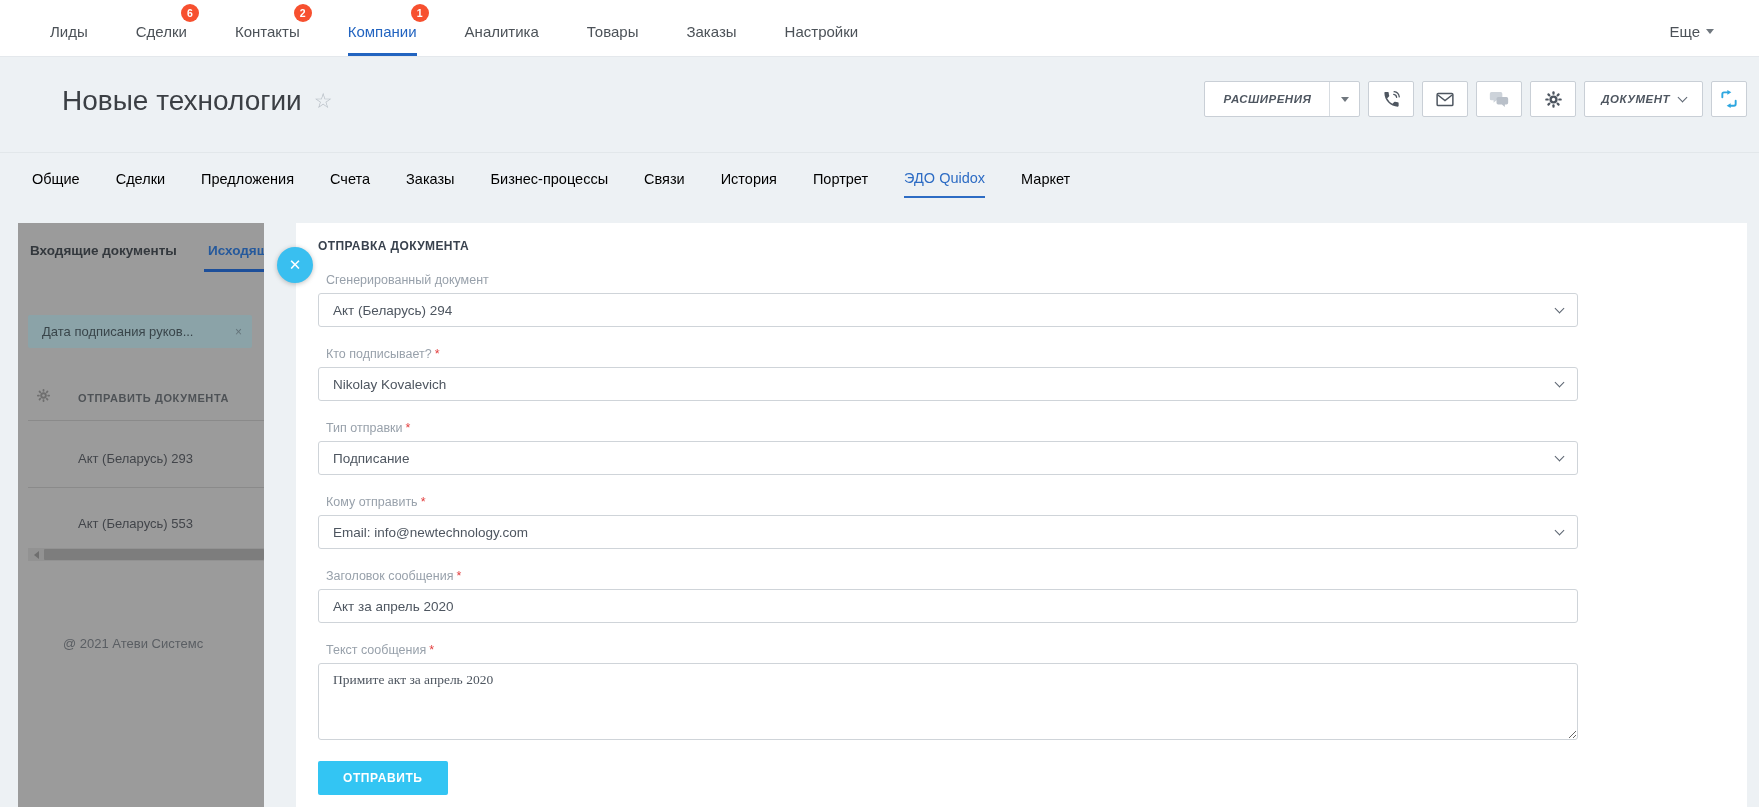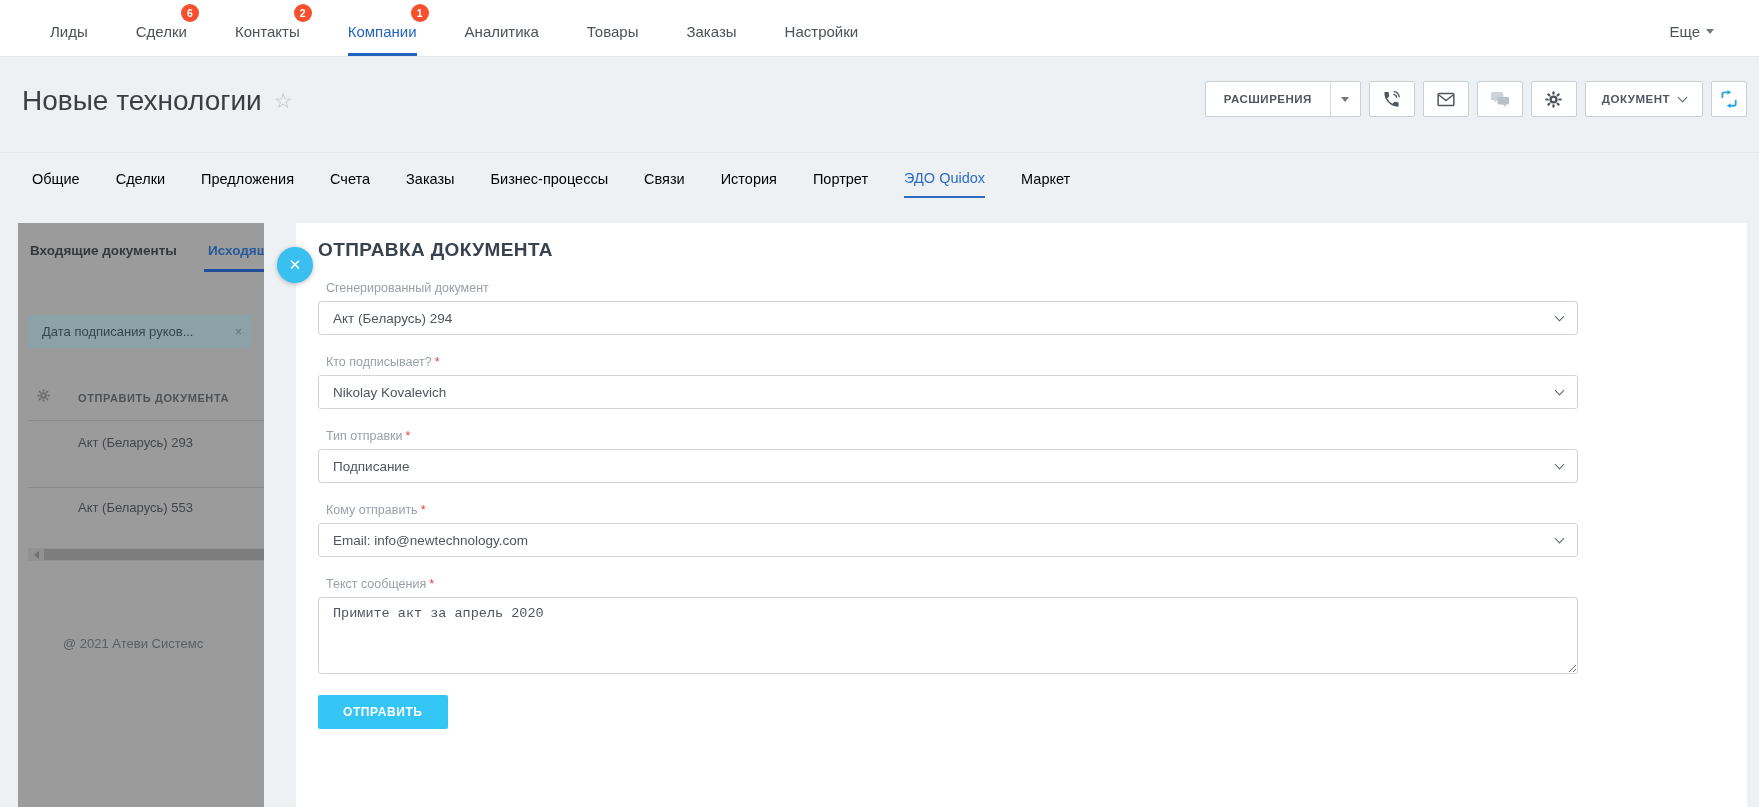--- a/index.html
+++ b/index.html
@@ -21,30 +21,30 @@
   .nav-item.active::after { content:""; position:absolute; left:0; right:0; bottom:0; height:3px; background:#2264c0; }
   .nav-badge {
     position:absolute; top:-2px; right:-12px; min-width:18px; height:18px; padding:0 4px;
     background:#f7502f; color:#fff; font-size:10.5px; font-weight:bold;
     border-radius:9px; display:flex; align-items:center; justify-content:center;
   }
   .nav-more { margin-left:auto; display:flex; align-items:center; gap:6px; font-size:15px; color:#4c5258; cursor:pointer; }
   .caret-down { width:0; height:0; border-left:4px solid transparent; border-right:4px solid transparent; border-top:5px solid #70777e; }
 
   
-  .page-header { position:relative; height:96px; border-bottom:1px solid #e2e7ea; }
+  .page-header { position:relative; height:96px; border-bottom:1px solid #e2e7ea;padding-left:40px; }
   .title-wrap { display:flex; align-items:center; padding:28px 0 0 22px; }
   .page-title { font-size:28px; font-weight:normal; color:#3b3f44; }
   .fav-star { font-size:21px; color:#b6bdc4; margin-left:12px; cursor:pointer; }
 
   .toolbar { position:absolute; right:12px; top:24px; display:flex; align-items:center; gap:8px; }
   .tbtn {
     height:36px; background:#fff; border:1px solid #c9cfd6; border-radius:2px;
     display:flex; align-items:center; justify-content:center; cursor:pointer;
-    font-size:11.5px; font-weight:bold; letter-spacing:.5px; color:#4e5660; text-transform:uppercase;
+    font-size:11.5px; font-weight:bold; letter-spacing:.5px; color:#4e5660; text-transform:uppercase;font-style:italic;
   }
   .tbtn.split { padding:0; }
   .tbtn.split .split-label { padding:0 18px; }
   .tbtn.split .split-caret { width:30px; height:100%; border-left:1px solid #d7dce1; display:flex; align-items:center; justify-content:center; }
   .tbtn.iconbtn { width:46px; }
   .tbtn.docbtn { padding:0 16px; gap:9px; }
   .tbtn.expandbtn { width:36px; }
   .chev { width:7px; height:7px; border-right:1.6px solid #5b6470; border-bottom:1.6px solid #5b6470; transform:rotate(45deg); margin-top:-3px; }
 
   
@@ -67,57 +67,57 @@
     padding:0 10px 0 14px; cursor:pointer;
   }
   .chip-label { font-size:13px; color:#39454a; flex:1; white-space:nowrap; overflow:hidden; }
   .chip-close { font-size:12px; color:#647379; margin-left:6px; cursor:pointer; }
   .tbl-head { position:absolute; left:0; right:0; top:163px; height:30px; }
   .tbl-gear { position:absolute; left:18px; top:2px; cursor:pointer; }
   .col-h { position:absolute; font-size:11px; font-weight:bold; letter-spacing:.6px; color:#4e5256; top:6px; white-space:nowrap; }
   .col-h.c1 { left:60px; }
   .col-h.c2 { left:265px; }
   .dp-div { position:absolute; left:10px; right:0; height:1px; background:#8a8a8a; }
-  .dp-row-name { position:absolute; left:60px; font-size:13px; color:#42454a; white-space:nowrap; }
+  .dp-row-name { position:absolute; left:60px; font-size:13px; color:#42454a; white-space:nowrap;margin-top:16px; }
   .dp-row-type { position:absolute; left:265px; font-size:13px; font-style:italic; color:#46494e; white-space:nowrap; }
   .hscroll { position:absolute; left:10px; right:0; top:325px; height:13px; background:#929292; display:flex; align-items:center; }
   .hs-arrow { width:16px; height:13px; display:flex; align-items:center; justify-content:center; cursor:pointer; }
   .hs-arrow .tri { width:0; height:0; border-top:4px solid transparent; border-bottom:4px solid transparent; border-right:5px solid #6f6f6f; }
   .hs-thumb { flex:1; height:11px; background:#7d7d7d; border-radius:1px; cursor:pointer; }
   .dp-copyright { position:absolute; left:45px; top:413px; font-size:13px; color:#5a5e63; }
 
   
   .close-fab {
     position:absolute; left:277px; top:247px; width:36px; height:36px; border-radius:50%;
     background:#39bff0; color:#fff; font-size:15px; display:flex; align-items:center; justify-content:center;
     cursor:pointer; box-shadow:0 1px 5px rgba(0,0,0,.25); z-index:5;
   }
 
   
   .form-panel {
     position:absolute; left:296px; top:223px; right:12px; bottom:0;
     background:#ffffff; padding:16px 0 0 22px;
   }
-  .form-title { font-size:19px; font-weight:bold; letter-spacing:.4px; color:#39424e; }
+  .form-title { font-size:12px; font-weight:bold; letter-spacing:.4px; color:#39424e; }
   .field { width:1260px; }
   .f-label { margin:20px 8px 6px; font-size:12.5px; color:#98a1ab; }
   .field:first-of-type .f-label { margin-top:24px; }
   .req { color:#e23d3d; margin-left:3px; }
   .f-select {
     height:34px; border:1px solid #cfd4d9; border-radius:3px; background:#fff;
     display:flex; align-items:center; padding:0 14px; font-size:13.5px; color:#4e5660; cursor:pointer;
   }
   .f-select .sel-text { flex:1; }
   .f-input {
     width:1260px; height:34px; border:1px solid #cfd4d9; border-radius:3px; background:#fff;
     padding:0 14px; font-size:13.5px; color:#4e5660; font-family:"Liberation Sans", sans-serif;
   }
   .f-textarea {
     width:1260px; height:77px; border:1px solid #cfd4d9; border-radius:3px; background:#fff;
-    padding:8px 14px; font-size:13.5px; color:#4e5660; font-family:Liberation Mono, monospace;
+    padding:8px 14px; font-size:13.5px; color:#4e5660; font-family:Liberation Serif, serif;
     resize:both;
   }
   .submit-btn {
     margin-top:17px; display:inline-block; background:#33c5f3; color:#fff; border:none; border-radius:2px;
     font-size:12px; font-weight:bold; letter-spacing:.6px; padding:10px 25px; text-transform:uppercase; cursor:pointer;
     font-family:"Liberation Sans", sans-serif;
   }
 
   svg { display:block; }
 </style>
@@ -343,20 +343,26 @@
   <div class="field">
     <div class="f-label">
       <span>Кому отправить</span><span class="req">*</span>
     </div>
     <div class="f-select">
       <span class="sel-text">Email: info@newtechnology.com</span>
       <span class="chev"></span>
     </div>
   </div>
 
+  <div class="field">
+    <div class="f-label">
+      <span>Заголовок сообщения</span><span class="req">*</span>
+    </div>
+    <input class="f-input" type="text" value="Акт за апрель 2020" style="">
+  </div>
 
   <div class="field">
     <div class="f-label">
       <span>Текст сообщения</span><span class="req">*</span>
     </div>
     <textarea class="f-textarea" style="">Примите акт за апрель 2020</textarea>
   </div>
 
   <button class="submit-btn">ОТПРАВИТЬ</button>
 </section>

